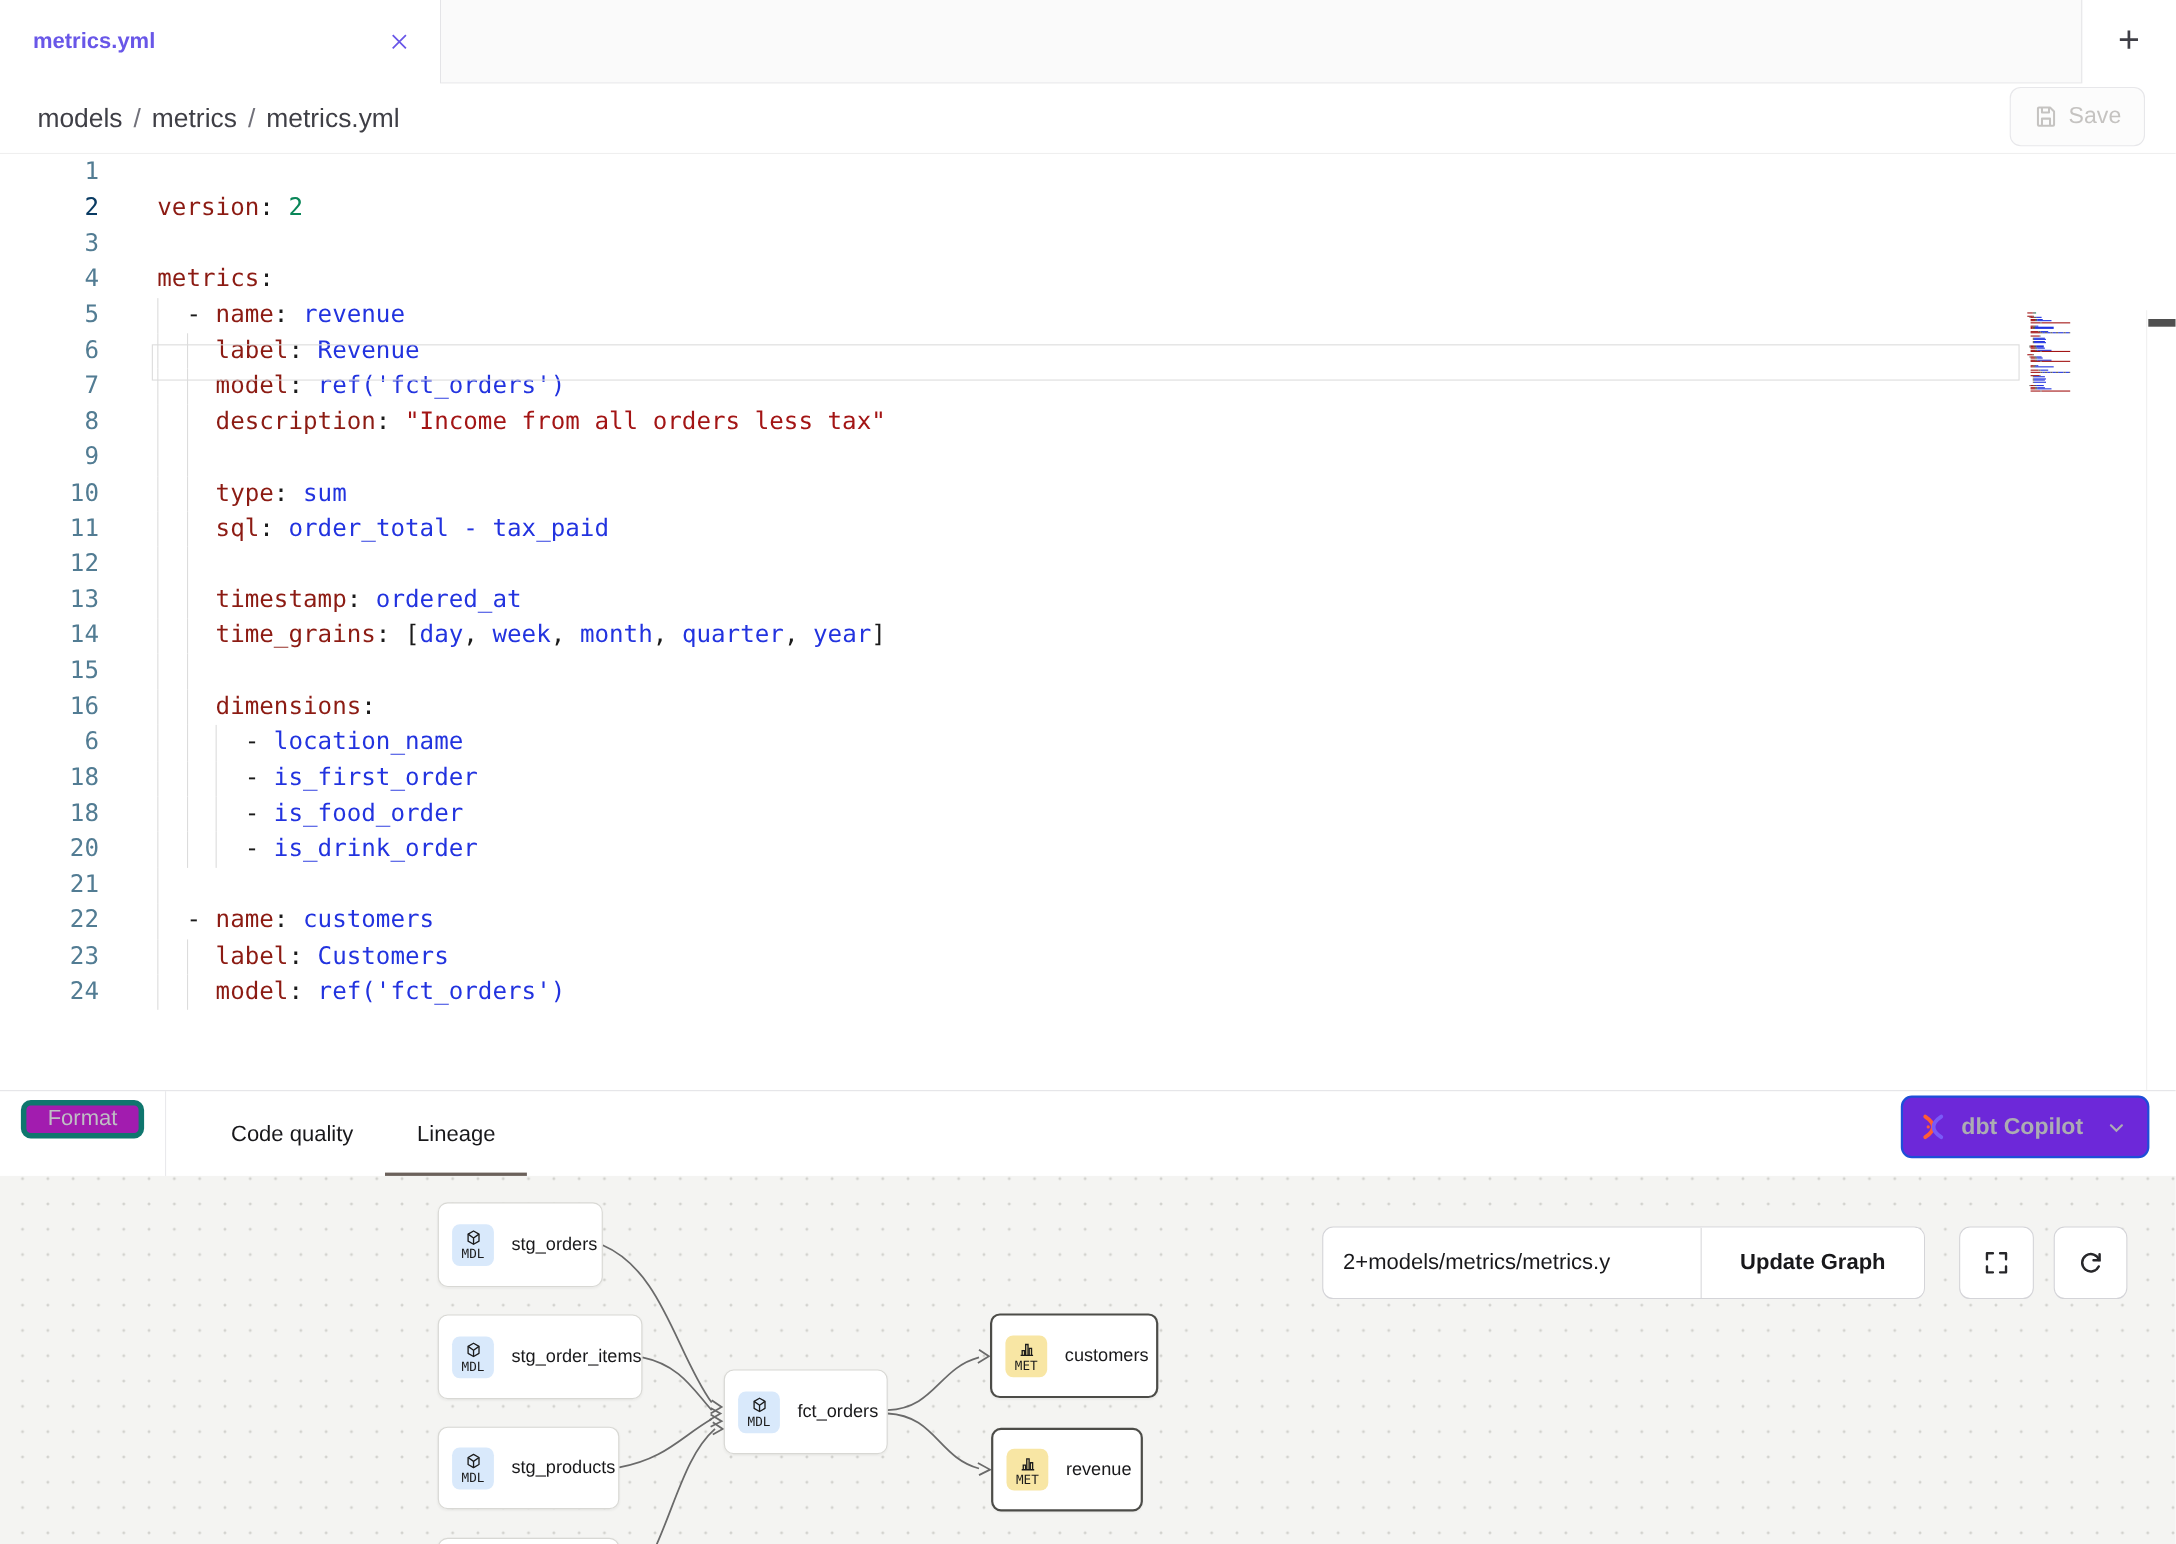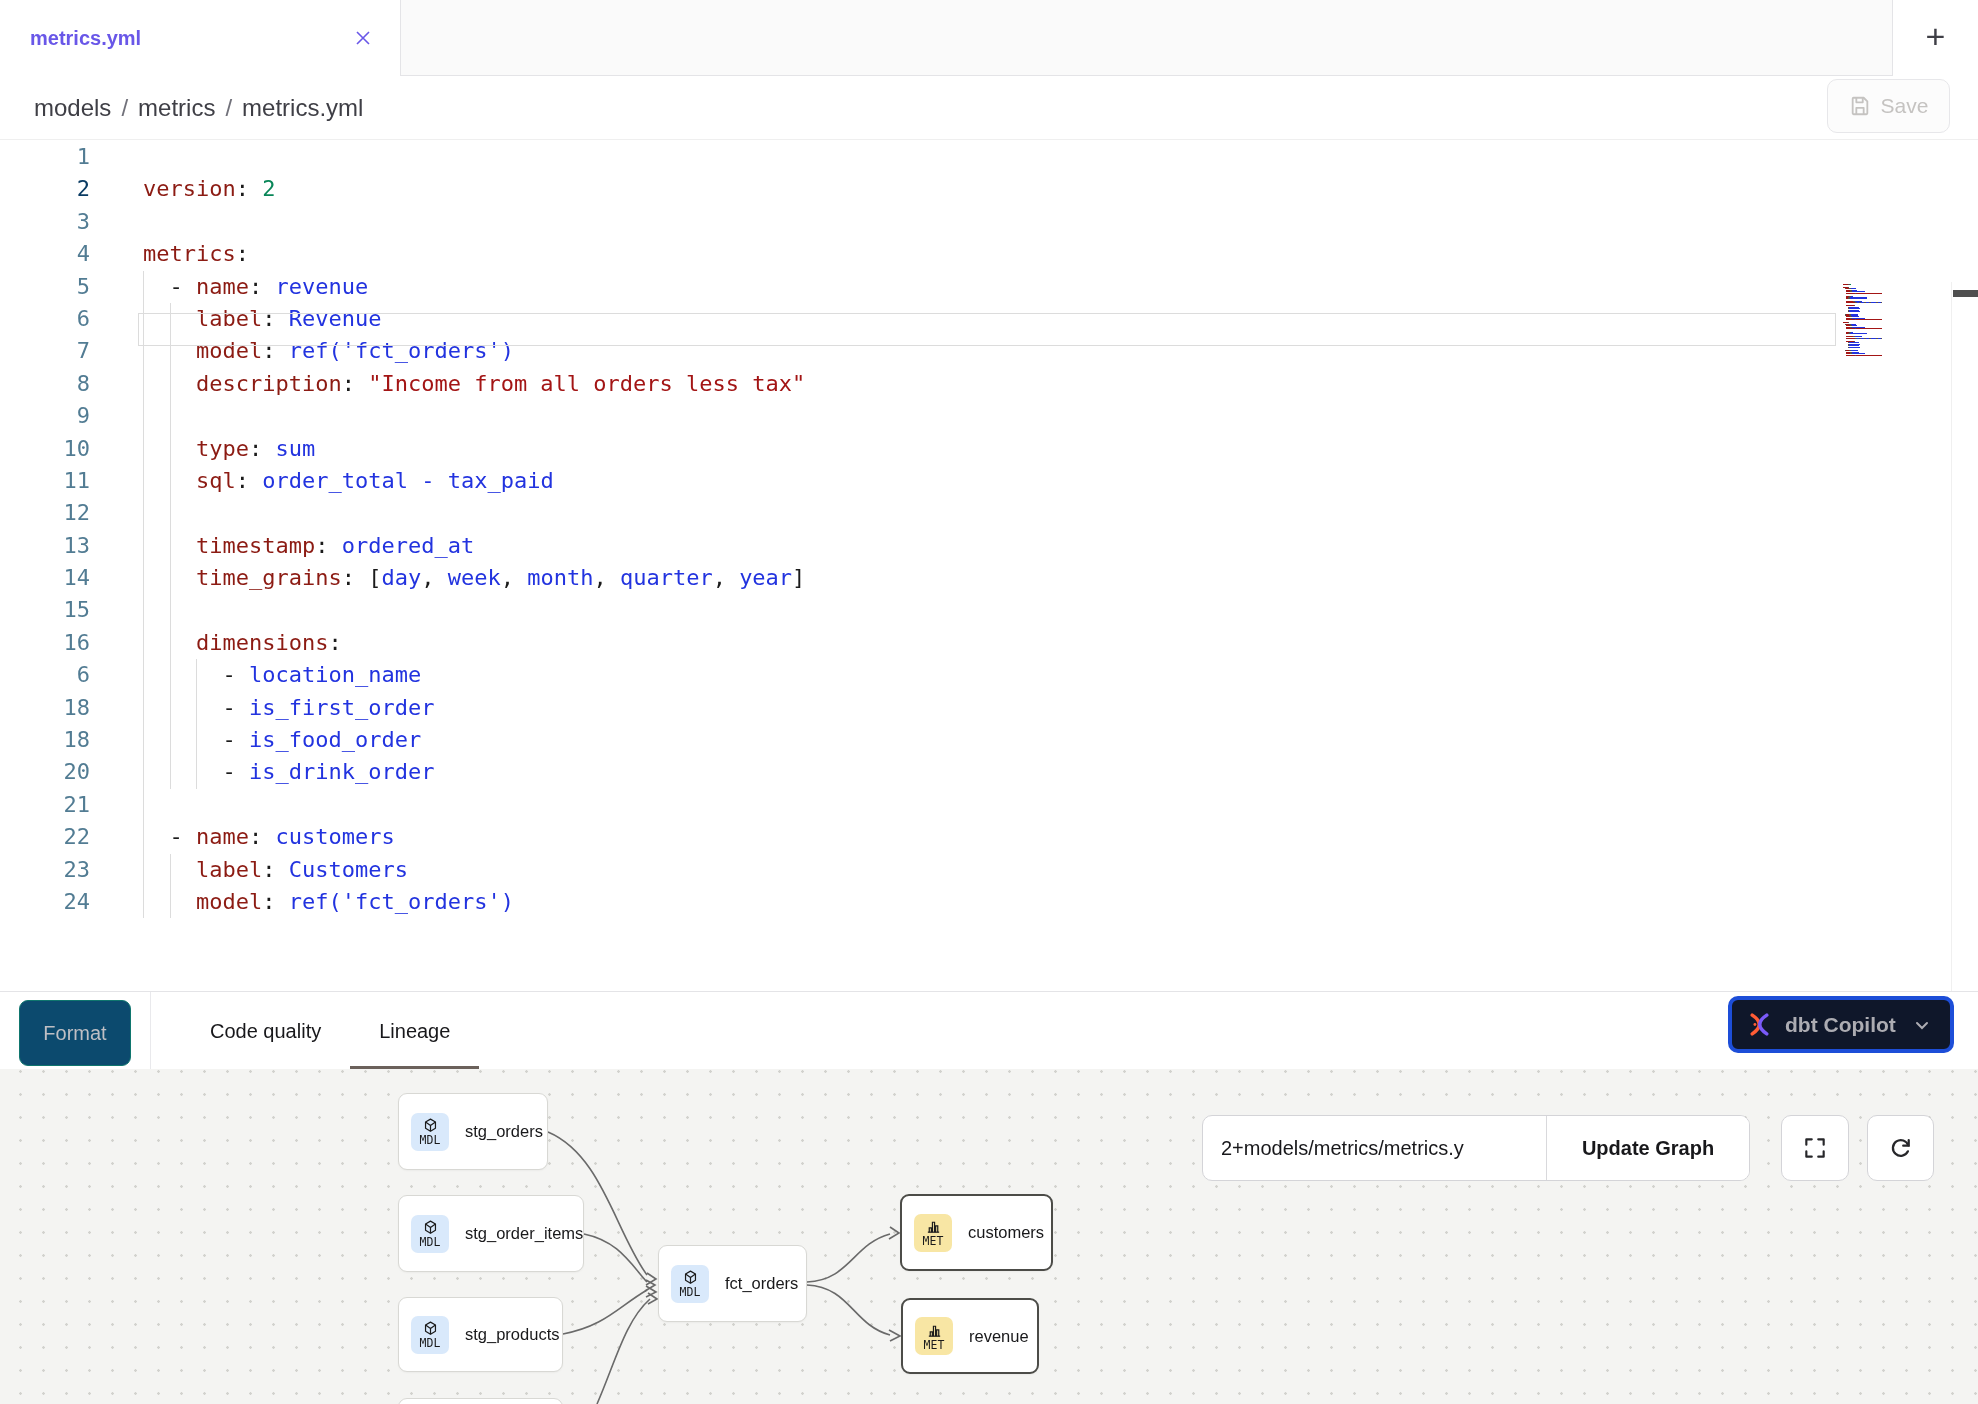--- a/index.html
+++ b/index.html
@@ -42,31 +42,31 @@
   .minimap { position:absolute; left:1843px; top:142px; width:104px; }
   .mm-row { height:1.05px; margin-bottom:0.5px; white-space:nowrap; font-size:0; }
   .mm-row i { display:inline-block; height:1.05px; }
   .mm-sp { background:transparent; }
   .mini-divider { position:absolute; left:1951px; top:142px; width:1px; height:849px; background:#F0F0F0; }
   .scroll-mark { position:absolute; left:1953px; top:150px; width:25px; height:7px; background:#4F4F4F; }
 
   
   .toolbar { position:relative; height:78px; border-top:1px solid #E4E4E7; background:#fff;
     display:flex; align-items:center; }
-  .format-btn { position:absolute; left:19px; top:8px; width:112px; height:66px;
-    border:1px solid #0f766e; border-radius:9px; background:#0c4a6e; color:#BFBFC4;
+  .format-btn { position:absolute; left:19px; top:8px; width:112px; height:35px;
+    border:5px solid #0f766e; border-radius:9px; background:#a21caf; color:#BFBFC4;
     font-size:20px; font-weight:500; display:flex; align-items:center; justify-content:center; }
   .tb-divider { position:absolute; left:150px; top:0; width:1px; height:78px; background:#E9E9EC; }
   .tb-tabs { position:absolute; left:181px; top:0; height:78px; display:flex; }
   .tb-tab { height:78px; display:flex; align-items:center; justify-content:center;
     padding:0 29px; font-size:20px; font-weight:500; color:#18181B; position:relative; cursor:pointer; }
   .tb-tab.active::after { content:""; position:absolute; left:0; right:0; bottom:0; height:4px;
     background:var(--tab-underline); }
   .copilot-btn { position:absolute; right:24px; top:4px; width:226px; height:57px;
-    border:4px solid #1d4ed8; border-radius:10px; background:#0f172a;
+    border:2px solid #1d4ed8; border-radius:10px; background:#6d28d9;
     display:flex; align-items:center; padding:0 18px 0 14px; gap:12px; }
   .copilot-label { color:#ACACB2; font-size:21px; font-weight:600; flex:1; }
 
   
   .lineage { position:relative; height:335px; background:#F4F4F2; overflow:hidden;
     background-image:radial-gradient(circle,#D2D2CE 1.3px, transparent 1.45px);
     background-size:23px 23px; background-position:9px 14px; }
   .edges { position:absolute; left:0; top:0; }
   .node { position:absolute; background:#fff; border:1.5px solid var(--node-border); border-radius:9px;
     display:flex; align-items:center; padding-left:12px; gap:16px;

